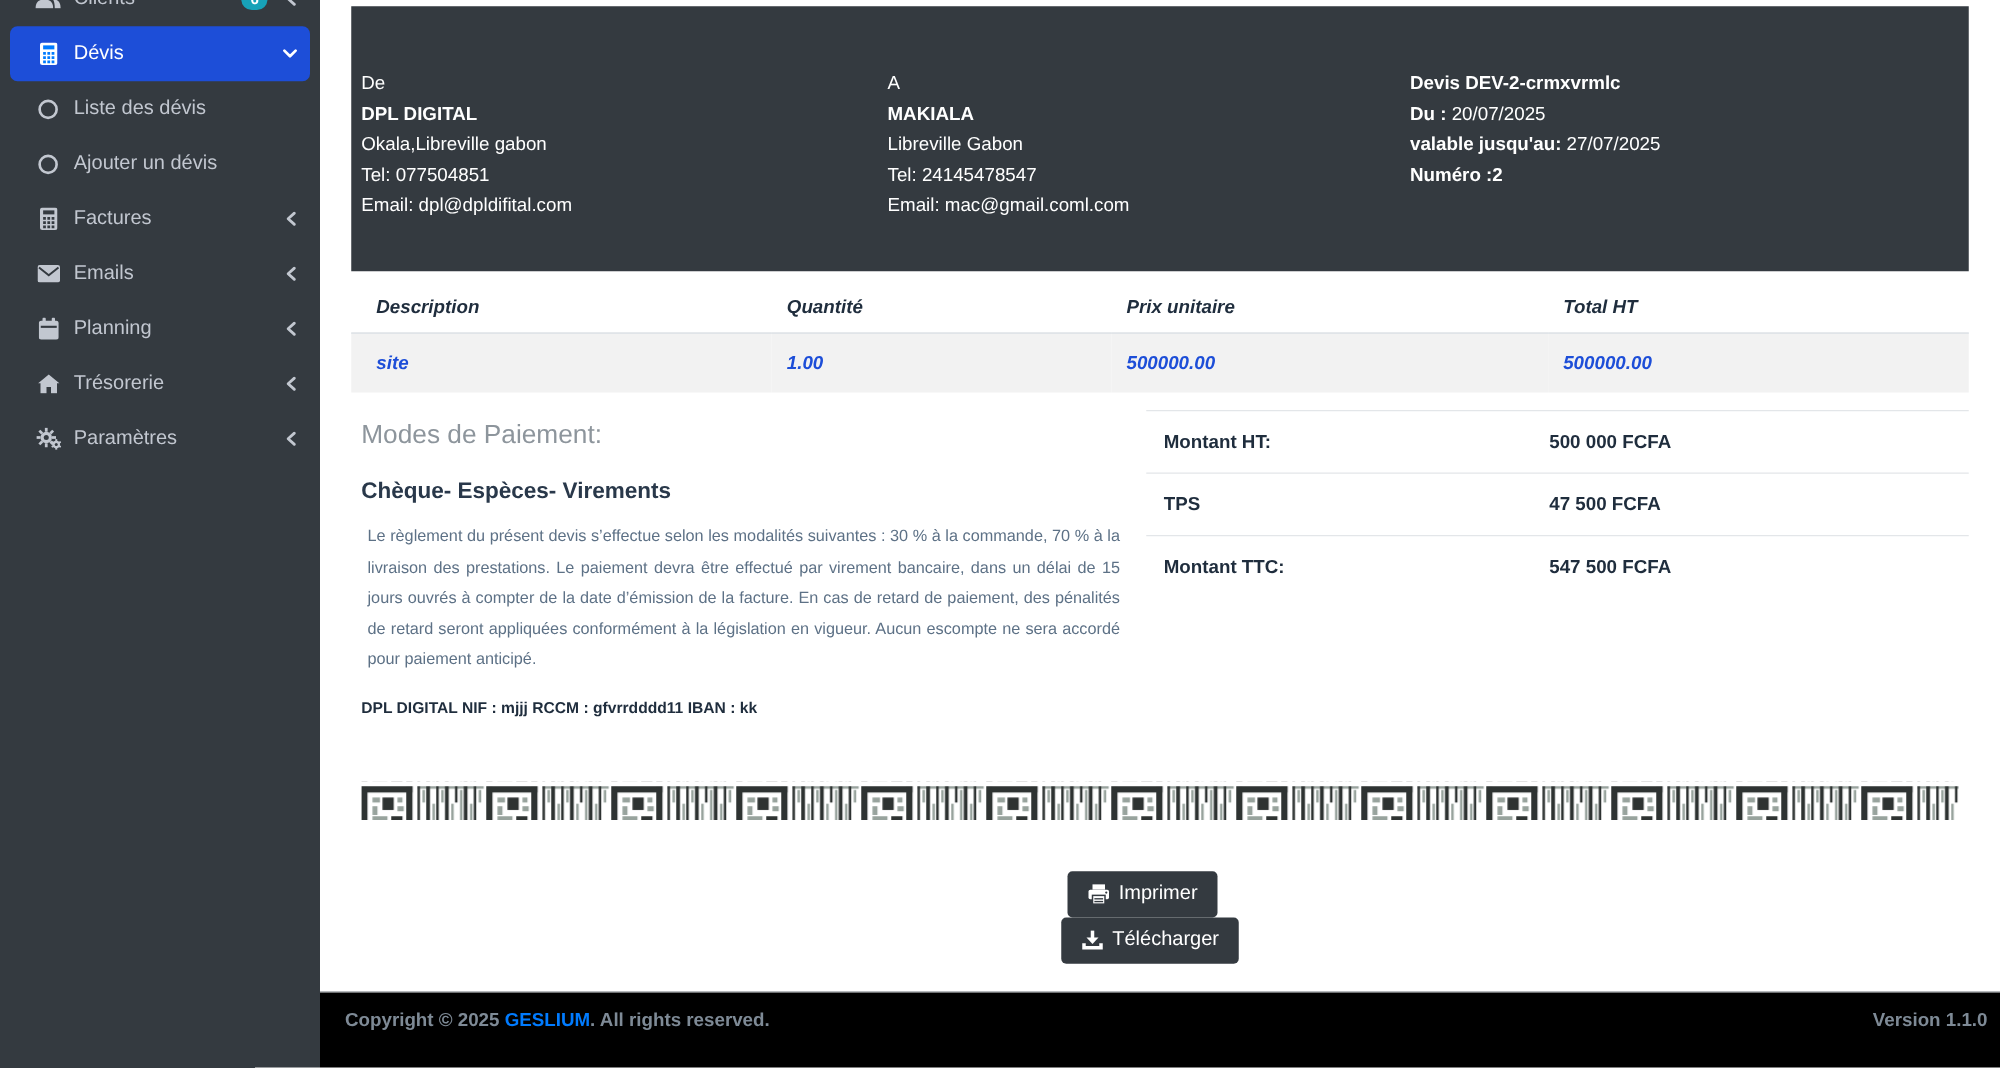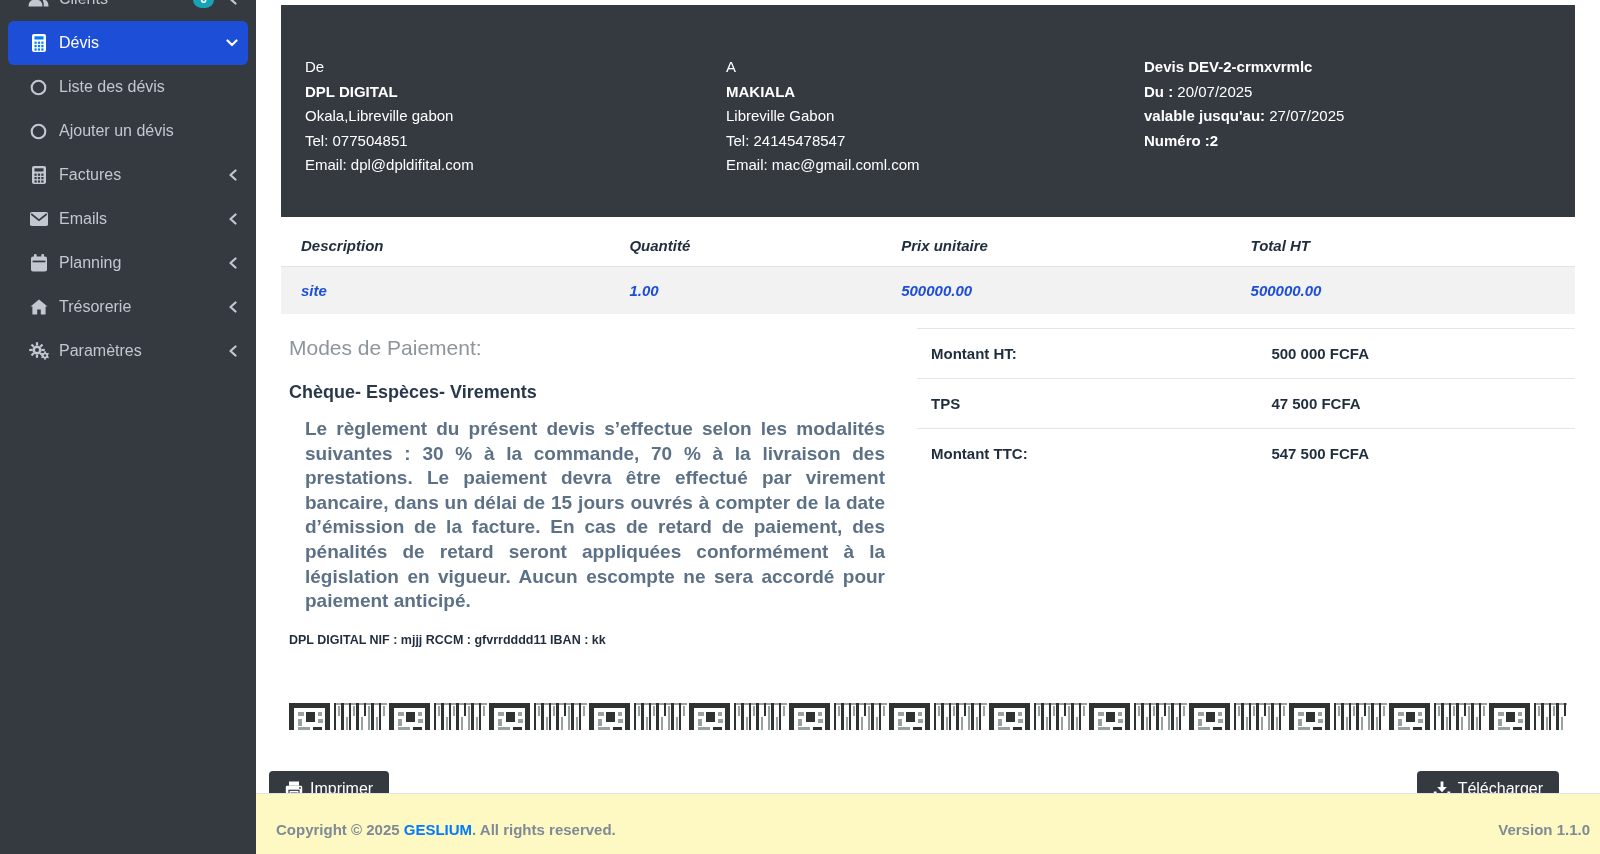--- a/index.html
+++ b/index.html
@@ -33,21 +33,21 @@
   svg { display:block; }
 
   
   .main {
     position:absolute; left:256px; top:0; right:0; height:793px;
     background:#fff; padding:5px 25px 0; overflow:hidden;
   }
 
   .doc-header {
     background:#343a40; color:#fff; height:212px;
-    padding:50px 24px 0; display:flex; font-size:15px; line-height:24.5px;
+    padding:50px 8px 0; display:flex; font-size:15px; line-height:24.5px;
   }
   .doc-header .col1 { width:421px; }
   .doc-header .col2 { width:418px; }
   .doc-header .col3 { flex:1; }
   .b { font-weight:bold; }
 
   table.items { width:100%; border-collapse:collapse; margin-top:8px;font-style:italic; }
   table.items th {
     text-align:left; padding:12px; font-size:15px; font-weight:bold;
     color:#1f2d3d; border-bottom:1px solid #dee2e6;
@@ -56,49 +56,50 @@
     padding:15px 12px; font-size:15px; font-weight:bold;
     color:#1d4ed8; background:#f2f2f2;
   }
   table.items th:first-child, table.items td:first-child { padding-left:20px; }
 
   .two-col { display:flex; margin-top:14px; }
   .payment { width:636px; padding:0 16px 0 8px; }
   .payment h2 { font-size:21px; font-weight:300; color:#8d959c; margin:8px 0 0; }
   .payment h3 { font-size:18px; font-weight:bold; color:#29384a; margin:22px 0 0; }
   .payment .terms {
-    margin:14px 16px 0; font-size:19px; font-weight:bold; color:#5d7186;
+    margin:14px 5px 0; font-size:13px; font-weight:normal; color:#5d7186;
     text-align:justify; line-height:24.6px;
   }
   .payment .legal { margin:19px 0 0; font-size:12.5px; font-weight:bold; color:#1f2d3d; }
 
   .totals { flex:1; }
-  .trow { display:flex; align-items:center; height:50px; border-top:1px solid #e3e6e9;gap:32px; }
+  .trow { display:flex; align-items:center; height:50px; border-top:1px solid #e3e6e9; }
   .tlabel { width:49%; padding-left:14px; font-size:15px; font-weight:bold; color:#1f2d3d; }
   .tvalue { font-size:15px; font-weight:bold; color:#1f2d3d; }
 
   .barcode { margin:52px 8px 0; height:31px; }
   .barcode svg { width:100%; height:31px; }
 
   .actions {
     margin-top:41px; display:flex; justify-content:space-between; align-items:center;
     padding-right:16px;
+    flex-direction:column;
   }
   .btn {
     background:#343a40; color:#fff; border:none; border-radius:4px;
     height:37px; padding:0 16px; font-size:16px; font-family:inherit;
     display:inline-flex; align-items:center; gap:7px; cursor:pointer;
   }
   .btn-print { margin-left:-12px; }
 
   
   .footer {
     position:absolute; left:256px; right:0; top:793px; height:61px;
-    background:#fef9c3; border-top:1px solid #dee2e6;
-    display:flex; align-items:flex-end; justify-content:space-between;
+    background:#000000; border-top:1px solid #dee2e6;
+    display:flex; align-items:center; justify-content:space-between;
     padding:0 10px 16px 20px; font-size:15px; font-weight:bold; color:#7e8a96;
   }
   .footer .brand { color:#007bff; text-decoration:none; cursor:pointer; }
 </style>
 </head>
 <body>
 
 <aside class="sidebar">
   <nav class="nav">
 

